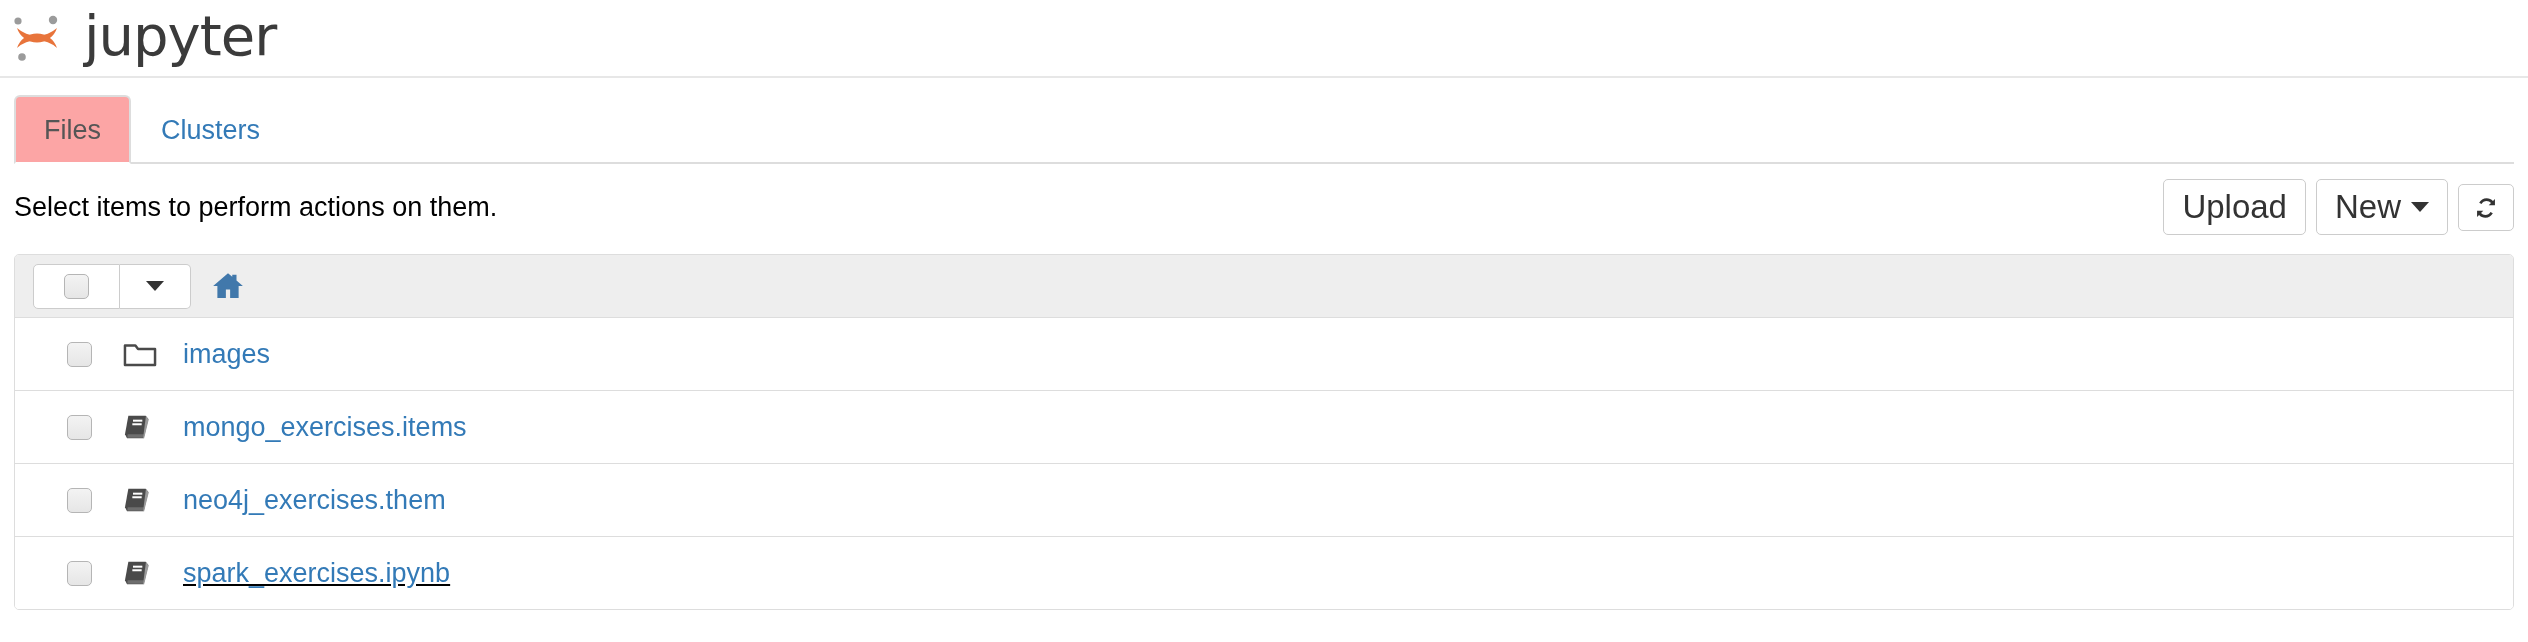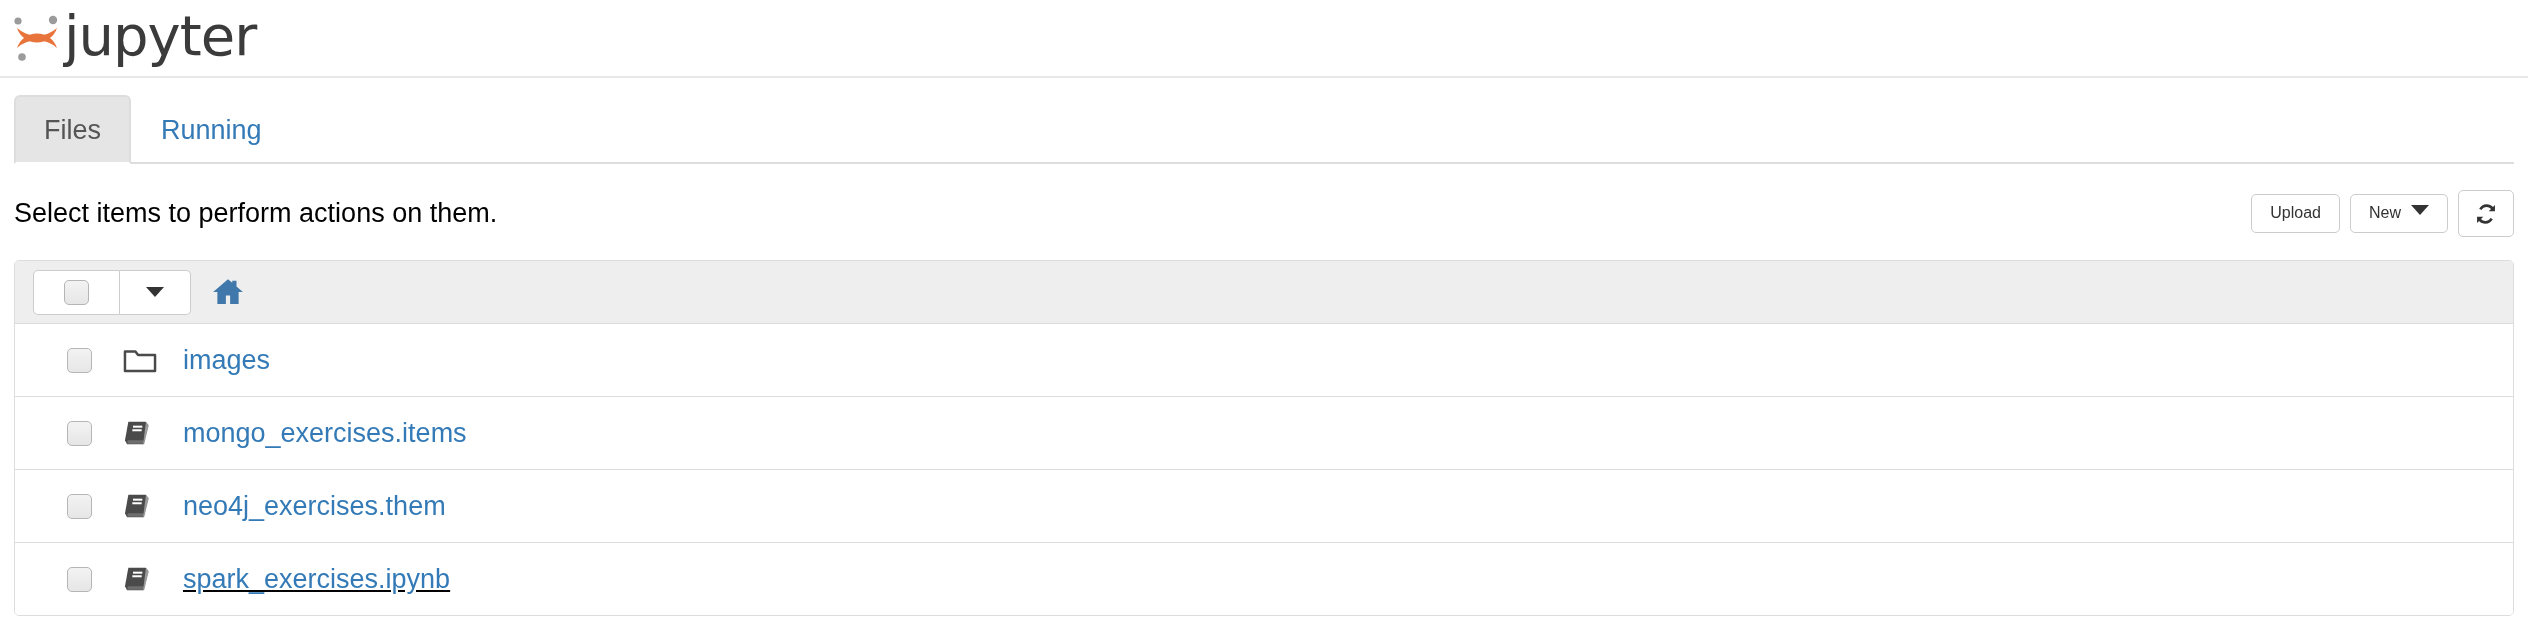--- a/index.html
+++ b/index.html
@@ -21,21 +21,21 @@
     border-bottom: 2px solid #e7e7e7;
     box-sizing: border-box;
     display: flex;
     align-items: center;
     padding-left: 8px;
   }
   #logo-link {
     display: flex;
     align-items: center;
     text-decoration: none;
-    gap: 2px;
+    gap: 22px;
   }
   #logo-mark {
     width: 56px;
     height: 56px;
     flex: 0 0 56px;
     display: block;
   }
   #logo-word {
     font-family: "DejaVu Sans", sans-serif;
     font-size: 56px;
@@ -69,55 +69,56 @@
     padding: 14px 28px 13px 28px;
     font-size: 27px;
     line-height: 1.42;
     color: #337ab7;
     text-decoration: none;
     border: 2px solid transparent;
     border-radius: 6px 6px 0 0;
   }
   #tabs li.active a {
     color: #555555;
-    background: #e5e5e5;
+    background: #fca5a5;
     border-color: #ddd #ddd #ffffff;
     cursor: default;
   }
 
   
   #toolbar-row {
     display: flex;
     align-items: center;
     justify-content: space-between;
     padding: 0 14px;
-    margin-top: 26px;
+    margin-top: 20px;
     height: 46px;
   }
   #alert-text {
     font-size: 27px;
     line-height: 1;
     color: #000000;
   }
   #toolbar-buttons {
     display: flex;
     align-items: center;
     gap: 10px;
   }
   .btn {
     font-family: "Liberation Sans", sans-serif;
-    font-size: 16px;
+    font-size: 33px;
     line-height: 1;
     color: #333333;
     background: #ffffff;
     border: 1px solid #cccccc;
     border-radius: 5px;
     padding: 10px 18px 11px 18px;
     cursor: pointer;
     display: inline-flex;
+    align-items: center;
     gap: 10px;
     white-space: nowrap;
   }
   .btn-icon {
     padding: 8px 12px 7px 12px;
   }
   .caret-down {
     width: 0;
     height: 0;
     border-left: 9px solid transparent;
@@ -230,21 +231,21 @@
     <span id="logo-word">jupyter</span>
   </a>
 </div>
 
 <div id="tabs-wrap">
   <ul id="tabs">
     <li class="active">
       <a href="#">Files</a>
     </li>
     <li>
-      <a href="#">Running</a>
+      <a href="#">Clusters</a>
     </li>
   </ul>
 </div>
 
 <div id="toolbar-row">
   <div id="alert-text">Select items to perform actions on them.</div>
   <div id="toolbar-buttons">
     <button class="btn">
       <span>Upload</span>
     </button>

